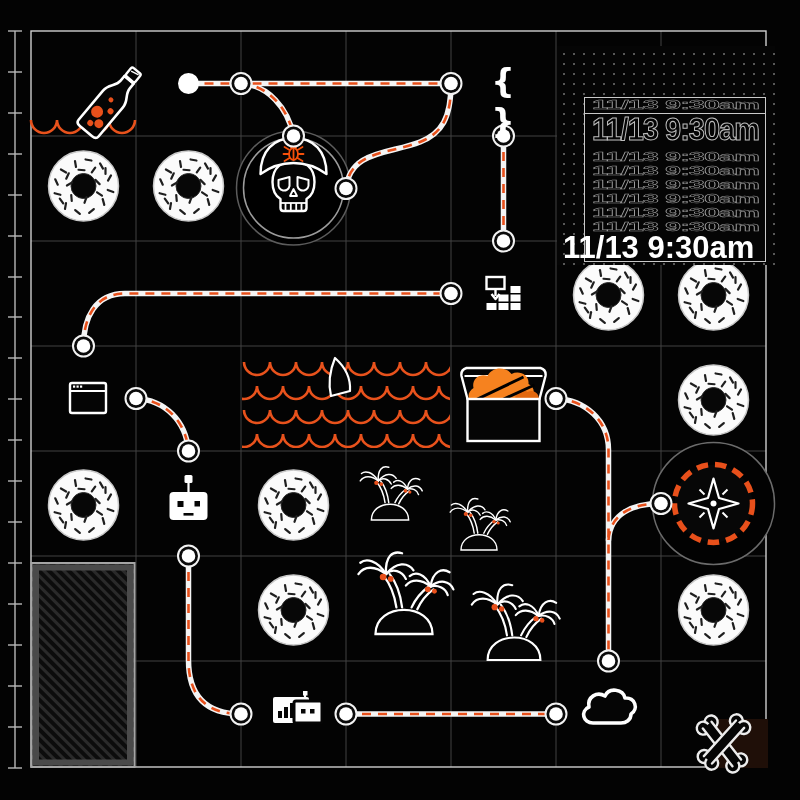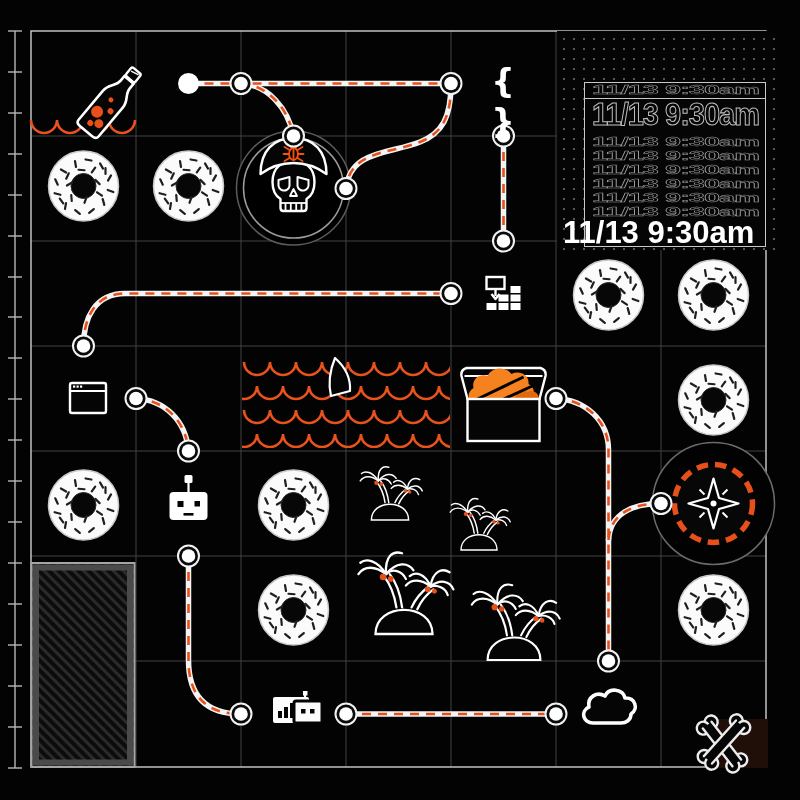--- a/index.html
+++ b/index.html
@@ -1,21 +1,21 @@
 <!DOCTYPE html>
 <html><head>
 <meta charset="utf-8">
 <style>
   html,body{margin:0;padding:0;background:#000;}
   #stage{position:relative;width:800px;height:800px;background:#030303;overflow:hidden;
          font-family:"Liberation Sans",sans-serif;}
   #art{position:absolute;left:0;top:0;}
 
   
-  .panel{position:absolute;left:557px;top:31px;width:218px;height:219px;
+  .panel{position:absolute;left:557px;top:46px;width:218px;height:219px;
          background-color:#050505;
          background-image:radial-gradient(circle,#585858 1px,transparent 1.4px);
          background-size:10px 10px;background-position:2px 3px;}
   .panel-frame{position:absolute;left:27px;top:51px;width:180px;height:163px;
          border:1px solid #c9c9c9;background:#050505;}
   .frame-header{position:absolute;left:0;top:0;width:100%;height:15px;
          border-bottom:1px solid #c9c9c9;}
   .echo{position:absolute;left:7px;white-space:nowrap;
         font:700 29px/29px "Liberation Sans",sans-serif;letter-spacing:-1px;
         color:transparent;-webkit-text-stroke:1px #9d9d9d;

